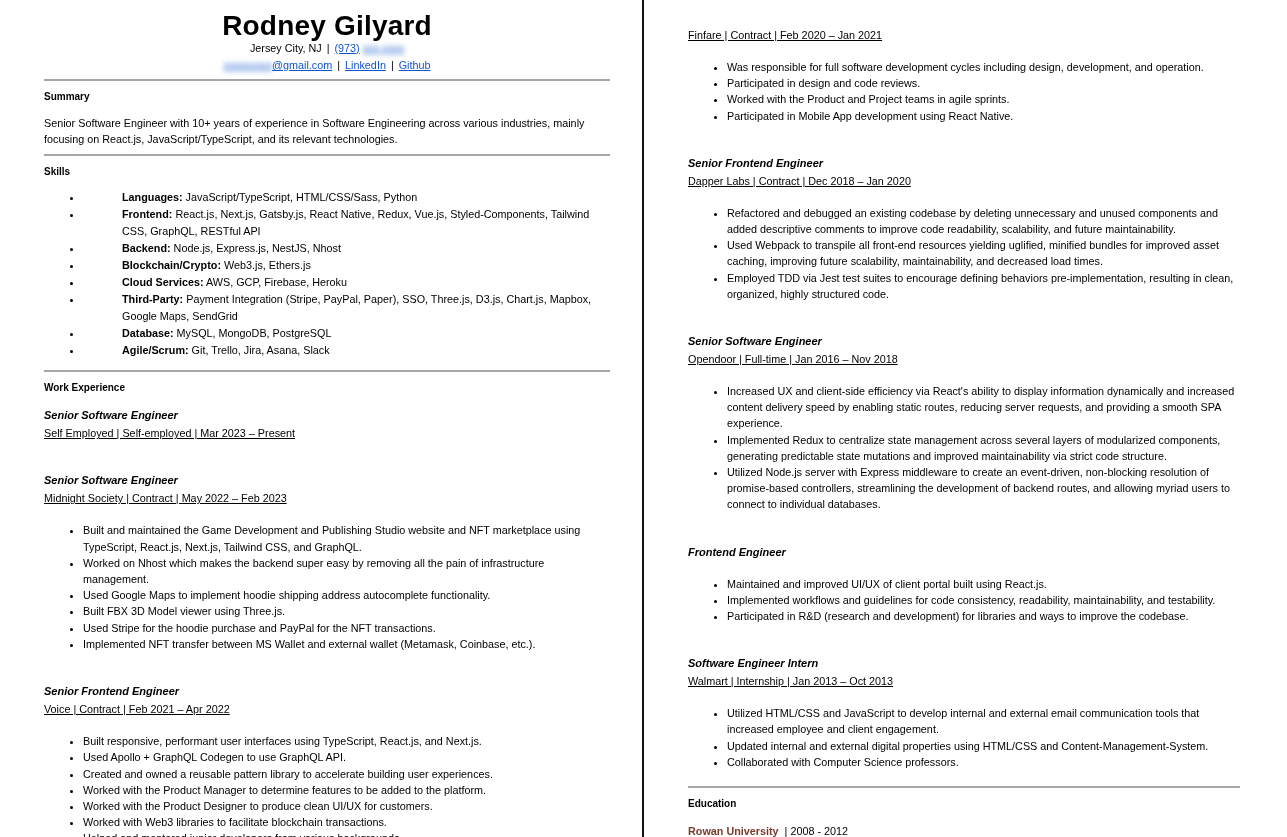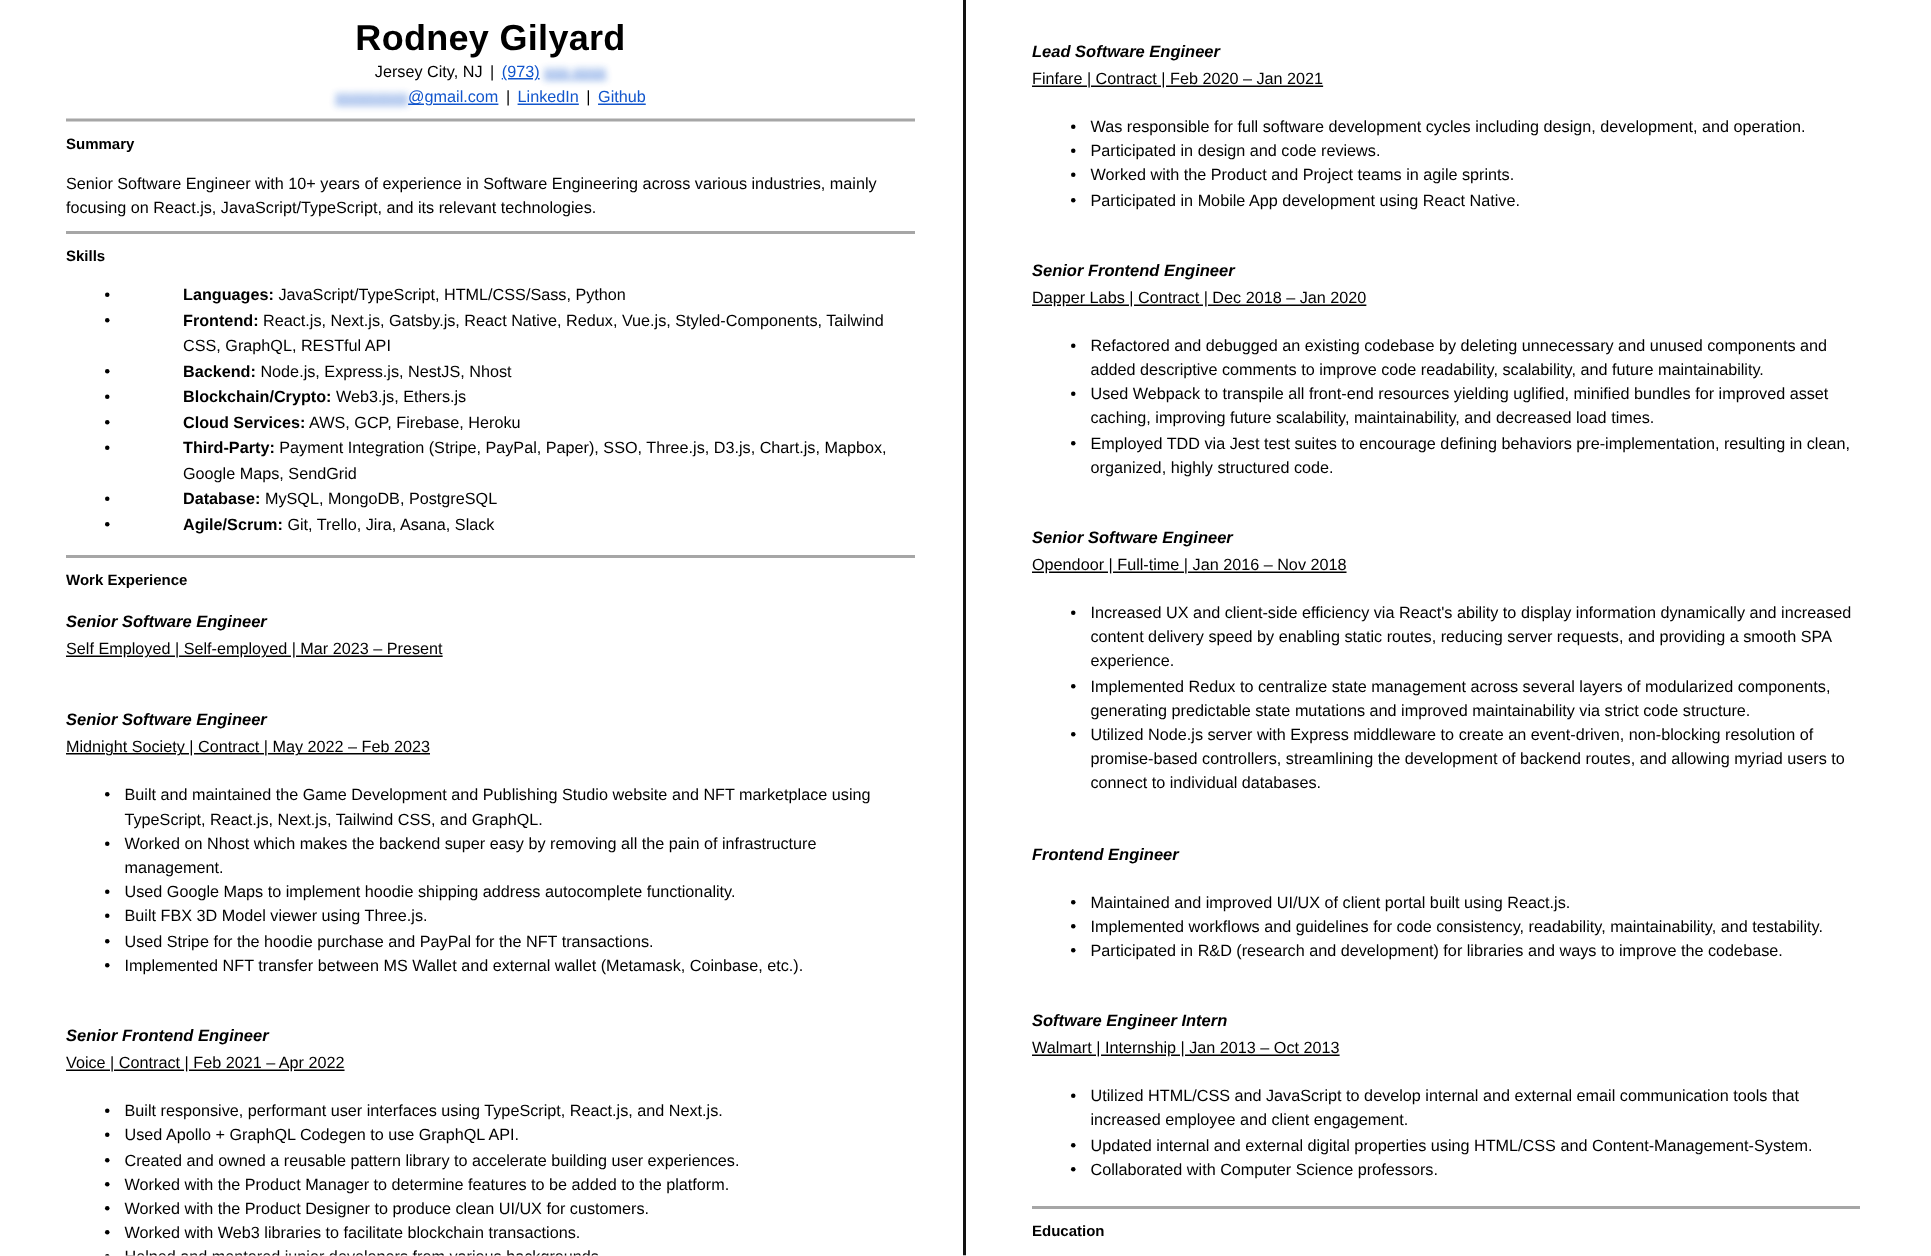--- a/index.html
+++ b/index.html
@@ -16,21 +16,21 @@
     width:1287px;height:837px;position:relative;overflow:hidden;
     font-family:"Liberation Sans","DejaVu Sans",sans-serif;
     font-size:10.8px;color:var(--text-color);
     -webkit-font-smoothing:antialiased;
   }
   .page{position:absolute;top:0;}
   .page-left{left:44px;width:566px;}
   .page-right{left:688px;width:552px;}
   .v-divider{position:absolute;left:642px;top:0;width:2px;height:837px;background:var(--divider-color);}
 
-  .name{font-size:24px;font-weight:700;text-align:center;margin-top:13px;line-height:26px;letter-spacing:.2px;}
+  .name{font-size:28px;font-weight:700;text-align:center;margin-top:13px;line-height:26px;letter-spacing:.2px;}
   .contact{text-align:center;line-height:15px;margin-top:2px;}
   .contact:first-of-type{margin-top:4px;}
   a.link,span.link{color:var(--link-color);text-decoration:underline;cursor:pointer;}
   .redacted{filter:blur(2.4px);opacity:.85;display:inline-block;}
   .sep{color:var(--text-color);margin:0 2px;}
 
   .rule{border:none;border-top:2px solid var(--rule-color);height:0;}
   .rule-header{margin-top:6px;}
   .rule-mid{margin-top:7px;}
   .rule-skills{margin-top:12px;}
@@ -157,21 +157,20 @@
             <li>Helped and mentored junior developers from various backgrounds.</li>
           </ul>
       </div>
     </div>
 </div>
 
 <div class="page page-right">
   <div class="jobs">
 
       <div class="job">
-        <div class="job-title">Lead Software Engineer</div>
         <div class="job-meta">Finfare | Contract | Feb 2020 – Jan 2021</div>
         <ul class="job-bullets">
 
             <li>Was responsible for full software development cycles including design, development, and operation.</li>
 
             <li>Participated in design and code reviews.</li>
 
             <li>Worked with the Product and Project teams in agile sprints.</li>
 
             <li>Participated in Mobile App development using React Native.</li>

